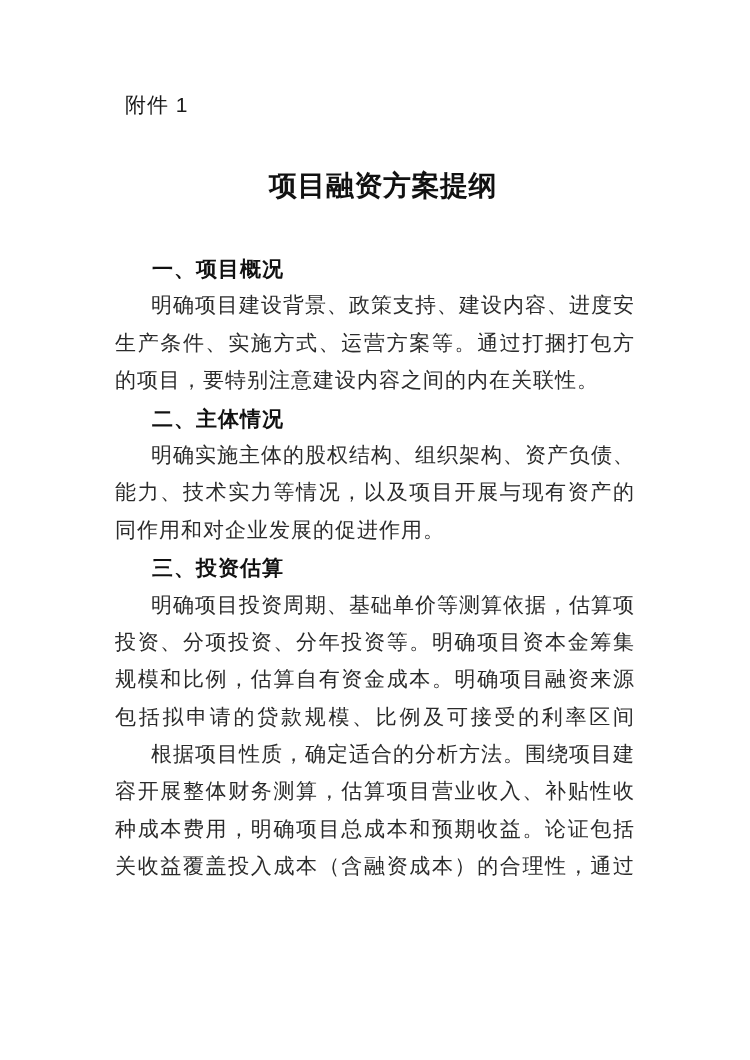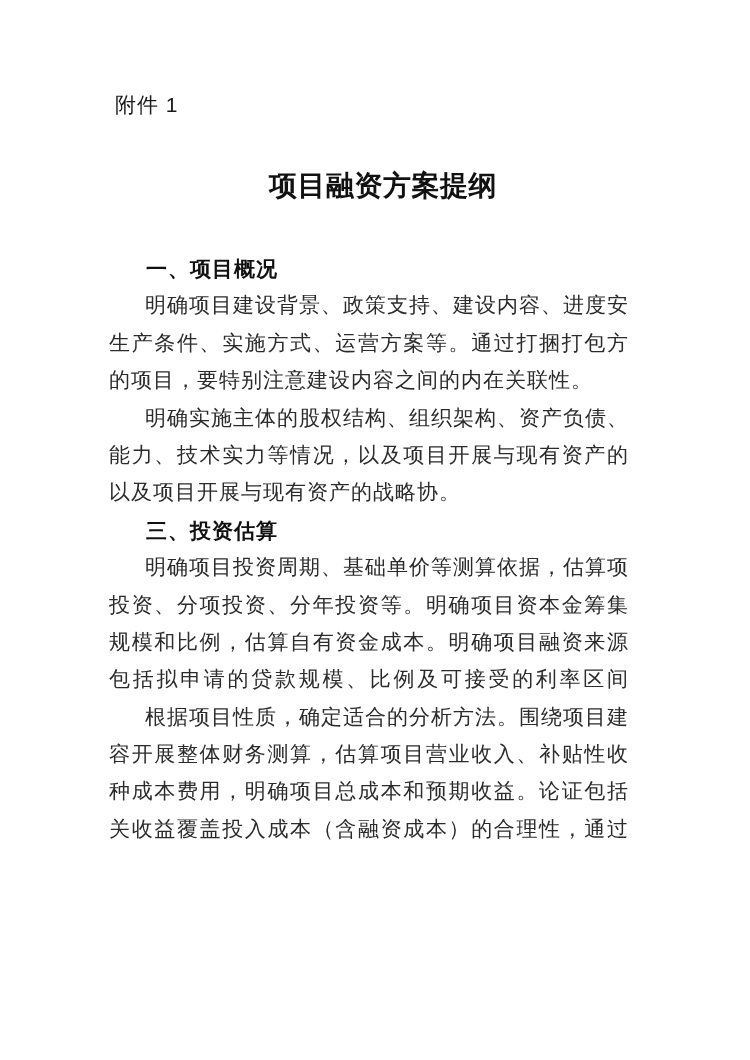--- a/index.html
+++ b/index.html
@@ -10,21 +10,21 @@
   .page {
     position: relative;
     width: 750px;
     height: 1060px;
     background: #ffffff;
     overflow: hidden;
     font-family: "Liberation Serif", serif;
   }
   .attachment {
     position: absolute;
-    left: 115px;
+    left: 125px;
     top: 92px;
     font-family: "Liberation Sans", sans-serif;
     font-size: 21px;
     line-height: 1.2;
     color: #1a1a1a;
     letter-spacing: 1px;
   }
   .title {
     position: absolute;
     top: 168px;
@@ -35,21 +35,21 @@
     font-family: "Liberation Sans", sans-serif;
     font-size: 28px;
     font-weight: 700;
     line-height: 1.25;
     color: #111111;
     letter-spacing: 0.5px;
   }
   .content {
     position: absolute;
     top: 250px;
-    left: 109px;
+    left: 115px;
     width: 520px;
   }
   .line {
     box-sizing: border-box;
     width: 520px;
     height: 37.4px;
     line-height: 37.4px;
     font-size: 21px;
     white-space: nowrap;
     color: #2b2b2b;
@@ -82,23 +82,24 @@
 <body>
 
 <div class="page">
   <div class="attachment">附件 1</div>
   <h1 class="title">项目融资方案提纲</h1>
   <div class="content" id="content">
       <div class="line heading">一、项目概况</div>
       <div class="line body-line first">明确项目建设背景、政策支持、建设内容、进度安排、</div>
       <div class="line body-line">生产条件、实施方式、运营方案等。通过打捆打包方式开展</div>
       <div class="line body-line short">的项目，要特别注意建设内容之间的内在关联性。</div>
+      <div class="line heading">二、主体情况</div>
       <div class="line body-line first">明确实施主体的股权结构、组织架构、资产负债、经营</div>
       <div class="line body-line">能力、技术实力等情况，以及项目开展与现有资产的战略协</div>
-      <div class="line body-line short">以及项目开展与现有资产的战略协。</div>
+      <div class="line body-line short">同作用和对企业发展的促进作用。</div>
       <div class="line heading">三、投资估算</div>
       <div class="line body-line first">明确项目投资周期、基础单价等测算依据，估算项目总</div>
       <div class="line body-line">投资、分项投资、分年投资等。明确项目资本金筹集方式、</div>
       <div class="line body-line">规模和比例，估算自有资金成本。明确项目融资来源及渠道，</div>
       <div class="line body-line">包括拟申请的贷款规模、比例及可接受的利率区间等，估算</div>
       <div class="line body-line first">根据项目性质，确定适合的分析方法。围绕项目建设内</div>
       <div class="line body-line">容开展整体财务测算，估算项目营业收入、补贴性收入及各</div>
       <div class="line body-line">种成本费用，明确项目总成本和预期收益。论证包括项目相</div>
       <div class="line body-line">关收益覆盖投入成本（含融资成本）的合理性，通过项目自</div>
     </div>

